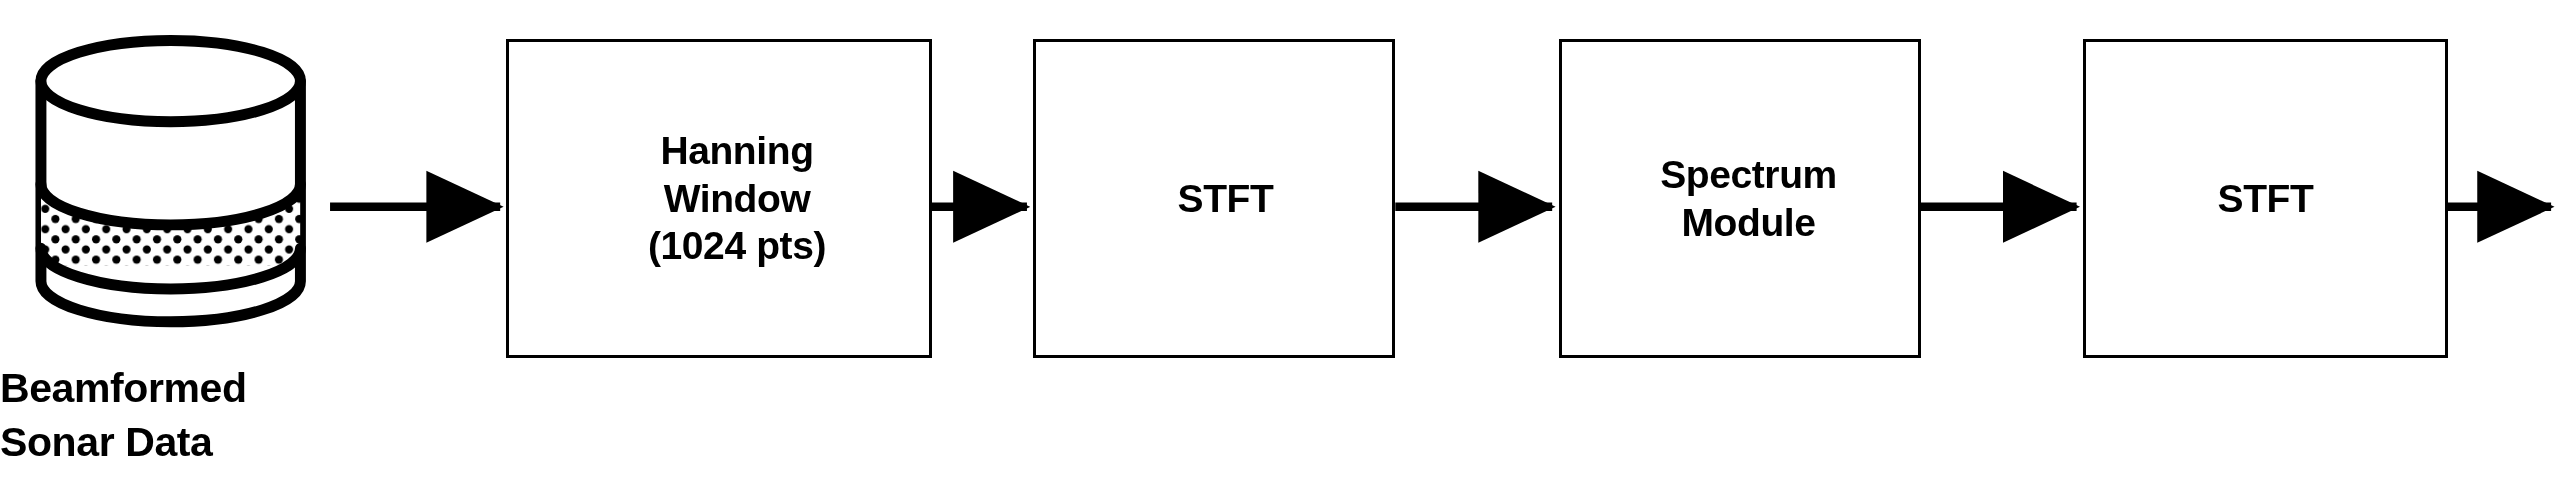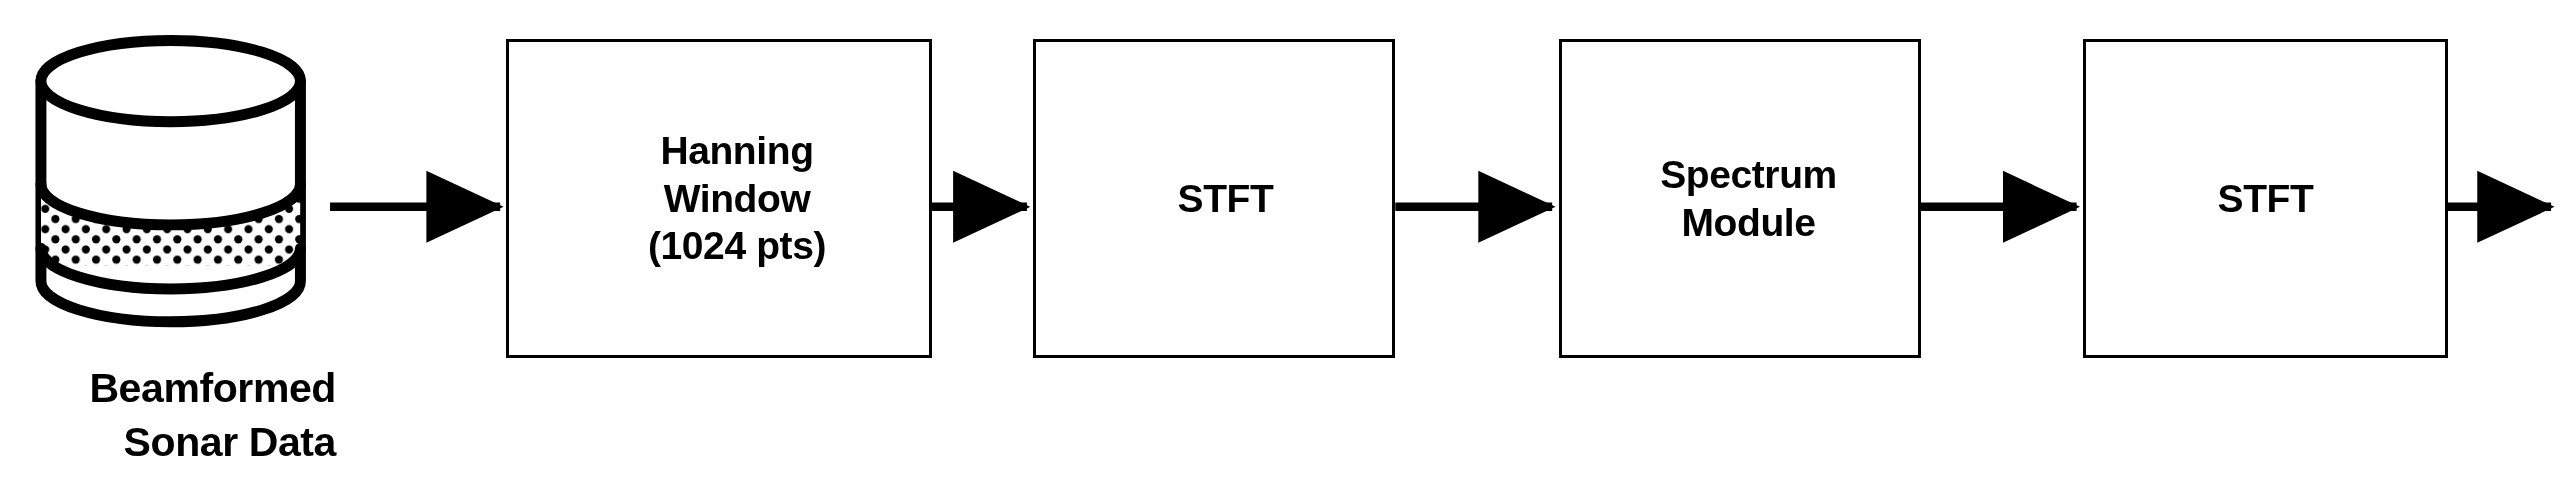--- a/index.html
+++ b/index.html
@@ -40,21 +40,21 @@
     font-weight: bold;
     line-height: 1.22;
     color: #000000;
     letter-spacing: -0.4px;
     white-space: pre-line;
     padding: 0 7.8px;
   }
   
   .store-caption {
     position: absolute;
-    text-align: right;
+    text-align: left;
     font-size: 41px;
     font-weight: bold;
     line-height: 1.32;
     color: #000000;
     letter-spacing: -0.4px;
     white-space: pre-line;
   }
   .cylinder-wrap {
     position: absolute;
   }

